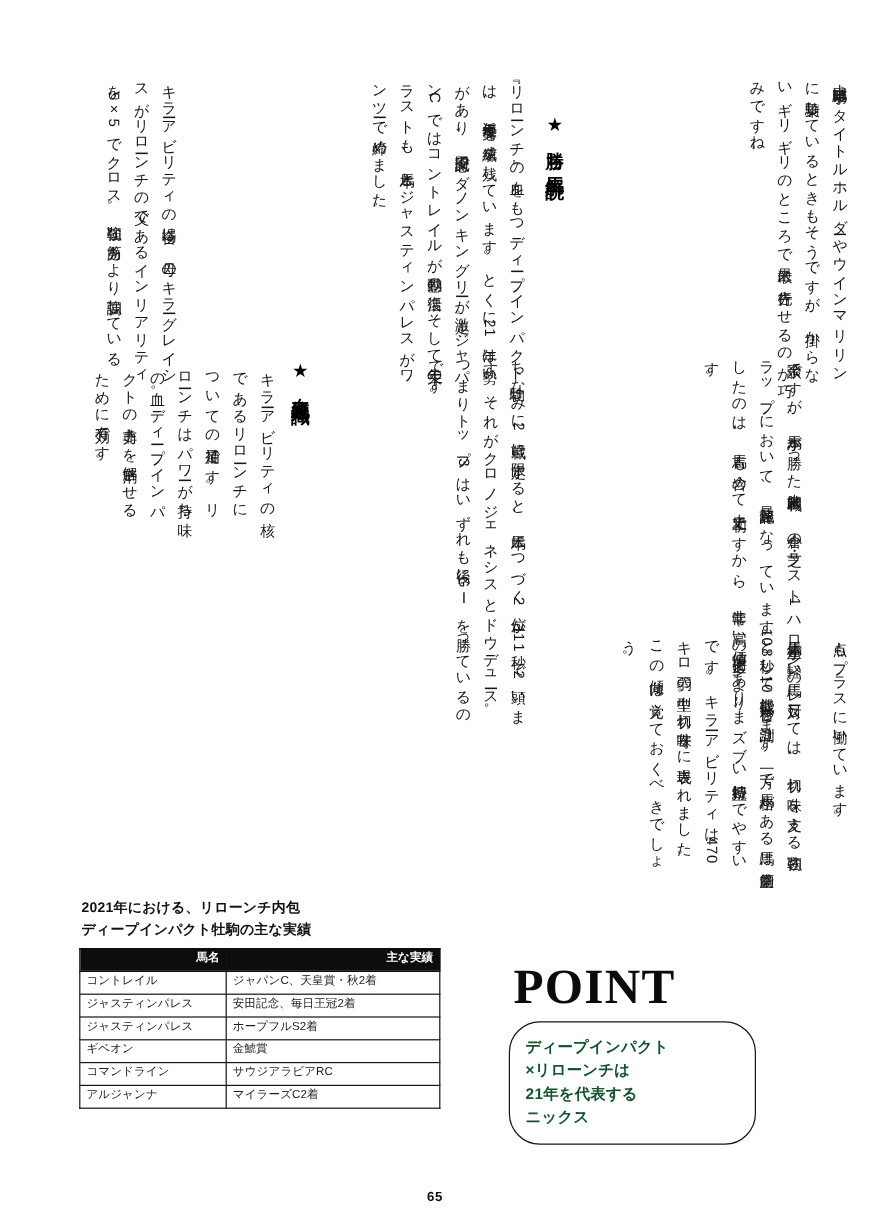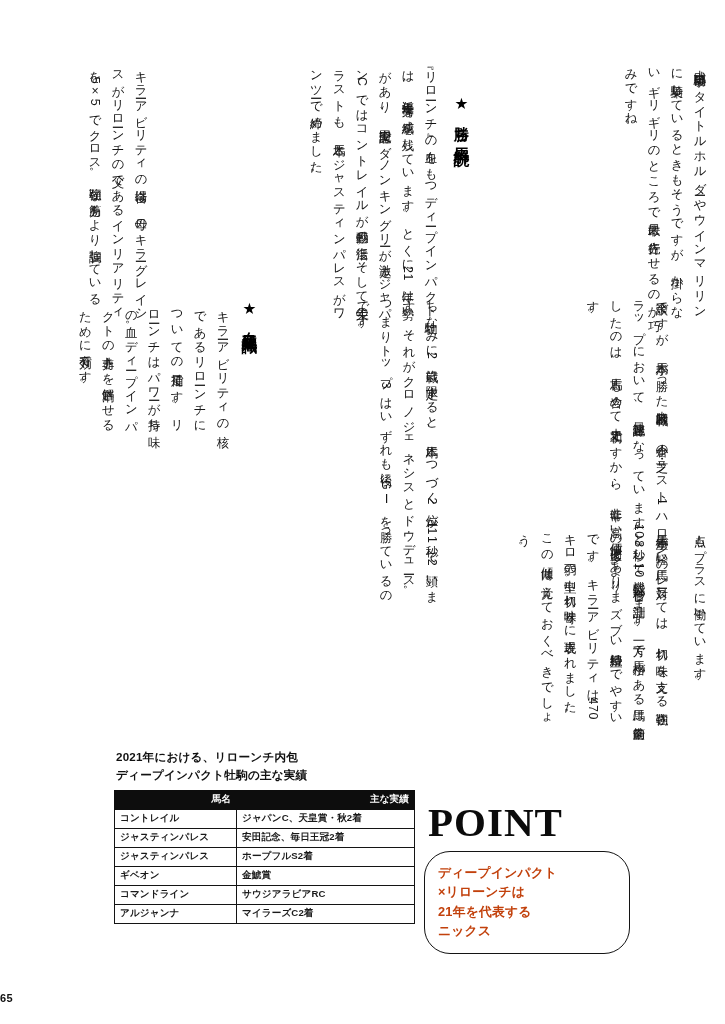--- a/index.html
+++ b/index.html
@@ -46,42 +46,41 @@
 
   
   #body-upper-right { top: 60px; right: 14px; height: 250px; }
 
   
   #table-wrap {
     position: absolute;
     left: 66px;
     top: 748px;
     width: 300px;
-    margin-left: 48px;
   }
   #table-title {
     font-weight: bold;
     font-size: 11.6px;
     line-height: 1.55;
     color: #111;
     margin: 0 0 6px 2px;
     letter-spacing: 0.2px;
   }
   table.result {
     border-collapse: collapse;
     width: 300px;
     table-layout: fixed;
     font-size: 9.6px;
   }
   table.result th,
   table.result td {
     border: 1px solid #141414;
     padding: 2px 5px 3px 5px;
     text-align: left;
-    font-weight: bold;
+    font-weight: normal;
     line-height: 1.25;
     height: 13px;
     vertical-align: middle;
     letter-spacing: 0.1px;
   }
   table.result thead th {
     background: #0d0d0d;
     color: #ffffff;
     font-weight: bold;
     border-color: #0d0d0d;
@@ -107,33 +106,33 @@
     margin: 16px 0 8px 4px;
   }
   #point-box {
     border: 1.6px solid #141414;
     border-radius: 26px;
     padding: 11px 13px 12px 13px;
     font-size: 12.8px;
     font-weight: bold;
     line-height: 1.52;
     letter-spacing: 0.2px;
-    color: #c2410c;
+    color: #14532d;
     width: 178px;
     box-sizing: content-box;
   }
   #point-box .pl { display: block; white-space: nowrap; }
 
   
   #page-number {
     position: absolute;
     left: 0;
     right: 0;
     top: 992px;
-    text-align: left;
+    text-align: center;
     font-size: 11px;
     font-weight: bold;
     color: #111;
     letter-spacing: 0.5px;
   }
 </style>
 </head>
 <body>
 
 <div id="page">

